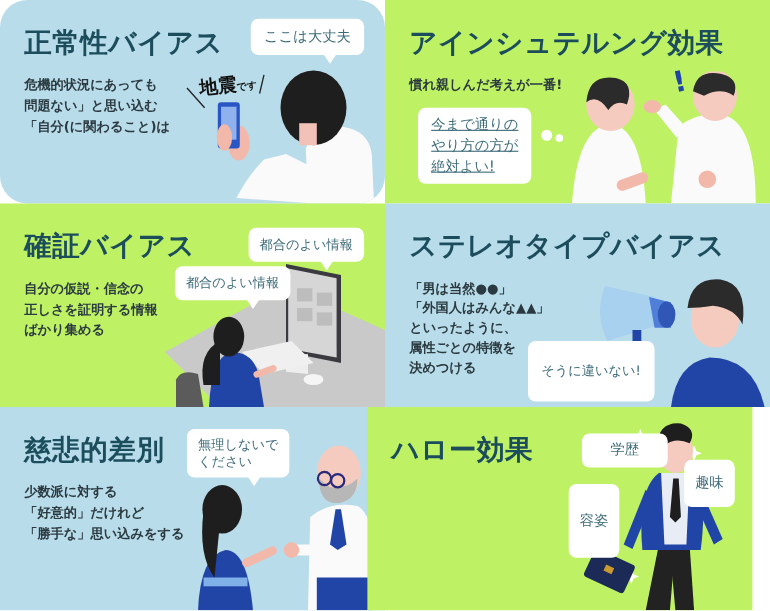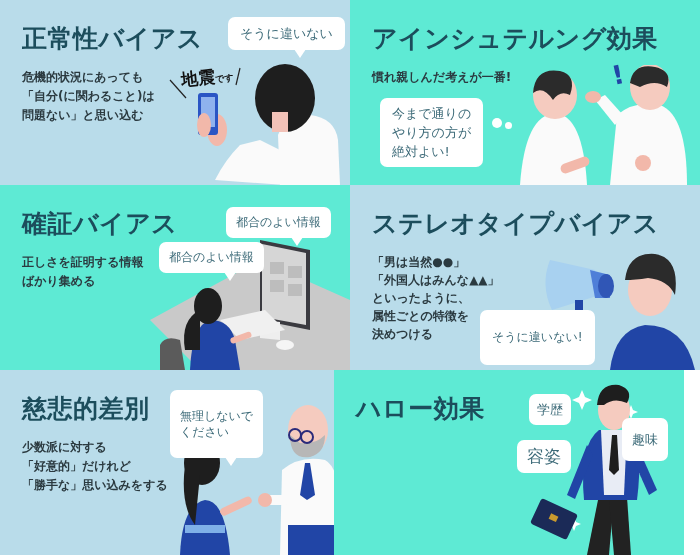--- a/index.html
+++ b/index.html
@@ -1,21 +1,21 @@
 <!DOCTYPE html>
 <html><head>
 <meta charset="utf-8">
 <style>
   * { box-sizing: border-box; margin: 0; padding: 0; }
   body { width: 700px; height: 555px; overflow: hidden; font-family: "DejaVu Sans", sans-serif; background: #fff; }
   .grid { position: relative; width: 700px; height: 555px; }
   .panel { position: absolute; width: 350px; height: 185px; overflow: hidden; }
   .panel.dark { background: #b9dcea; }
-  .panel.light { background: #5eead4; }
-  .p1 { left: 0; top: 0; }
+  .panel.light { background: #bef264; }
+  .p1 { left: 0; top: 0; border-radius: 25px; }
   .p2 { left: 350px; top: 0; }
   .p3 { left: 0; top: 185px; }
   .p4 { left: 350px; top: 185px; }
   .p5 { left: 0; top: 370px; }
   .p6 { left: 334px; top: 370px; }
   .title { position: absolute; left: 22px; top: 22px; font-size: 25px; font-weight: bold; color: #1c4d5c; letter-spacing: 0.5px; white-space: nowrap; }
   .desc { position: absolute; left: 22px; top: 68px; font-size: 12px; line-height: 19px; color: #2b3a40; white-space: nowrap; font-weight: bold; }
   .bubble { position: absolute; background: #fff; border-radius: 7px; color: #3c6a78; font-size: 12px; line-height: 17px; padding: 6px 9px; white-space: nowrap; z-index: 5; }
   .bubble.tail-down::after { content: ""; position: absolute; bottom: -8px; width: 0; height: 0; border-left: 6px solid transparent; border-right: 6px solid transparent; border-top: 9px solid #fff; }
   .fig { position: absolute; }
@@ -23,25 +23,25 @@
 </style>
 </head>
 <body>
 
 <div class="grid">
 
   <section class="panel dark p1">
     <h2 class="title">正常性バイアス</h2>
     <div class="desc">
       <div>危機的状況にあっても</div>
+      <div>問題ない」と思い込む</div>
       <div>「自分(に関わること)は</div>
-      <div>問題ない」と思い込む</div>
     </div>
     <div class="bubble tail-down" style="left:228px; top:17px; font-size:13px; padding:8px 12px;">
-      <span>そうに違いない</span>
+      <span>ここは大丈夫</span>
       <style>.p1 .bubble.tail-down::after{ left: 66px; }</style>
     </div>
     <div style="position:absolute; left:181px; top:66px; transform:rotate(-6deg); color:#111; font-weight:bold; white-space:nowrap;">
       <span style="font-size:17px;">地震</span><span style="font-size:9px;">です</span>
     </div>
     <svg class="fig" style="left:160px; top:60px;" width="190" height="125" viewBox="0 0 190 125">
       <line x1="10" y1="20" x2="26" y2="38" stroke="#222" stroke-width="1.2"></line>
       <line x1="80" y1="8" x2="76" y2="25" stroke="#222" stroke-width="1.2"></line>
       <path d="M120 125 L118 75 Q125 55 150 55 Q175 58 178 80 L180 125 Z" fill="#fafafa"></path>
       <ellipse cx="125" cy="38" rx="30" ry="34" fill="#1e1e1e"></ellipse>
@@ -52,21 +52,21 @@
       <rect x="41" y="37" width="14" height="30" fill="#8fb2ee"></rect>
       <ellipse cx="44" cy="65" rx="7" ry="12" fill="#f2b8aa"></ellipse>
     </svg>
   </section>
 
   <section class="panel light p2">
     <h2 class="title">アインシュテルング効果</h2>
     <div class="desc">
       <div>慣れ親しんだ考えが一番!</div>
     </div>
-    <div class="bubble" style="left:30px; top:98px; font-size:13px; line-height:19px; padding:6px 12px;">
+    <div class="bubble" style="left:30px; top:98px; font-size:13px; line-height:19px; padding:6px 12px;text-decoration:underline;">
       <div>今まで通りの</div>
       <div>やり方の方が</div>
       <div>絶対よい!</div>
     </div>
     <div style="position:absolute; left:142px; top:118px; width:10px; height:10px; border-radius:50%; background:#fff;"></div>
     <div style="position:absolute; left:155px; top:122px; width:7px; height:7px; border-radius:50%; background:#fff;"></div>
     <span style="position:absolute; left:262px; top:60px; font-size:26px; font-weight:bold; color:#2145a6; transform:rotate(-12deg);">!</span>
     <svg class="fig" style="left:165px; top:65px;" width="185" height="120" viewBox="0 0 185 120">
       <path d="M5 120 Q10 50 40 48 Q68 50 72 120 Z" fill="#fafafa"></path>
       <ellipse cx="40" cy="30" rx="22" ry="24" fill="#f5cbbf"></ellipse>
@@ -77,20 +77,21 @@
       <path d="M115 18 Q118 -2 140 2 Q158 6 152 22 Q140 14 125 22Z" fill="#2b2b2b"></path>
       <path d="M100 60 L80 35 L90 30 L108 50Z" fill="#fafafa"></path>
       <ellipse cx="78" cy="32" rx="8" ry="6" fill="#f2b8aa"></ellipse>
       <circle cx="128" cy="98" r="8" fill="#f2b8aa"></circle>
     </svg>
   </section>
 
   <section class="panel light p3">
     <h2 class="title">確証バイアス</h2>
     <div class="desc">
+      <div>自分の仮説・信念の</div>
       <div>正しさを証明する情報</div>
       <div>ばかり集める</div>
     </div>
     <svg class="fig" style="left:150px; top:55px;" width="200" height="130" viewBox="0 0 200 130">
       <path d="M0 80 L110 20 L200 60 L200 130 L50 130 Z" fill="#c9c9c9"></path>
       <path d="M110 0 L160 10 L160 90 L110 80 Z" fill="#3a3a40"></path>
       <path d="M112 4 L156 13 L156 85 L112 77 Z" fill="#d6d6d6"></path>
       <rect x="120" y="22" width="14" height="12" fill="#bdbdbd"></rect>
       <rect x="138" y="26" width="14" height="12" fill="#bdbdbd"></rect>
       <rect x="120" y="40" width="14" height="12" fill="#bdbdbd"></rect>
@@ -137,21 +138,21 @@
     </div>
   </section>
 
   <section class="panel dark p5">
     <h2 class="title">慈悲的差別</h2>
     <div class="desc">
       <div>少数派に対する</div>
       <div>「好意的」だけれど</div>
       <div>「勝手な」思い込みをする</div>
     </div>
-    <div class="bubble tail-down" style="left:170px; top:20px; font-size:12px; line-height:16px; padding:18px 10px;">
+    <div class="bubble tail-down" style="left:170px; top:20px; font-size:12px; line-height:16px; padding:6px 10px;">
       <div>無理しないで</div>
       <div>ください</div>
     </div>
     <svg class="fig" style="left:170px; top:25px;" width="180" height="160" viewBox="0 0 180 160">
       <path d="M10 160 Q12 110 35 105 Q55 105 60 160 Z" fill="#2145a6"></path>
       <rect x="15" y="130" width="40" height="8" fill="#7fb0e8"></rect>
       <ellipse cx="32" cy="68" rx="18" ry="22" fill="#1e1e1e"></ellipse>
       <path d="M15 70 Q10 110 25 130 L30 80Z" fill="#1e1e1e"></path>
       <rect x="50" y="110" width="34" height="8" rx="4" fill="#f2b8aa" transform="rotate(-25 60 115)"></rect>
       <path d="M110 160 L112 75 Q130 60 155 65 Q175 75 172 160 Z" fill="#fafafa"></path>
@@ -178,27 +179,27 @@
       <path d="M65 125 Q60 70 80 55 L110 55 Q125 70 118 125 Z" fill="#2145a6"></path>
       <path d="M82 55 L108 55 L105 120 L85 120Z" fill="#e8ecf5"></path>
       <path d="M93 60 L98 60 L100 95 L95 100 L90 95Z" fill="#1e1e1e"></path>
       <ellipse cx="95" cy="35" rx="16" ry="20" fill="#f5cbbf"></ellipse>
       <path d="M78 30 Q80 8 100 10 Q115 15 108 28 Q95 22 85 30Z" fill="#1e1e1e"></path>
       <path d="M118 70 L138 115 L130 120 L112 80Z" fill="#2145a6"></path>
       <path d="M68 70 L48 120 L56 124 L74 80Z" fill="#2145a6"></path>
       <rect x="15" y="130" width="40" height="28" rx="3" fill="#1b2a57" transform="rotate(25 35 144)"></rect>
       <rect x="30" y="140" width="8" height="6" fill="#c99a2e" transform="rotate(25 35 144)"></rect>
     </svg>
-    <div class="bubble" style="left:195px; top:24px; font-size:13px; padding:7px 8px;">
+    <div class="bubble" style="left:195px; top:24px; font-size:13px; padding:7px 26px;">
       <span>学歴</span>
     </div>
     <div class="bubble" style="left:288px; top:48px; font-size:13px; padding:13px 10px;">
       <span>趣味</span>
     </div>
-    <div class="bubble" style="left:183px; top:70px; font-size:17px; padding:8px 10px;">
+    <div class="bubble" style="left:183px; top:70px; font-size:13px; padding:25px 10px;">
       <span>容姿</span>
     </div>
   </section>
 
 </div>
 
 <style>
   .p1 .bubble.tail-down::after { left: 66px; }
   .p3 .bubble.tail-down::after { left: 65px; }
   .p5 .bubble.tail-down::after { left: 55px; }

